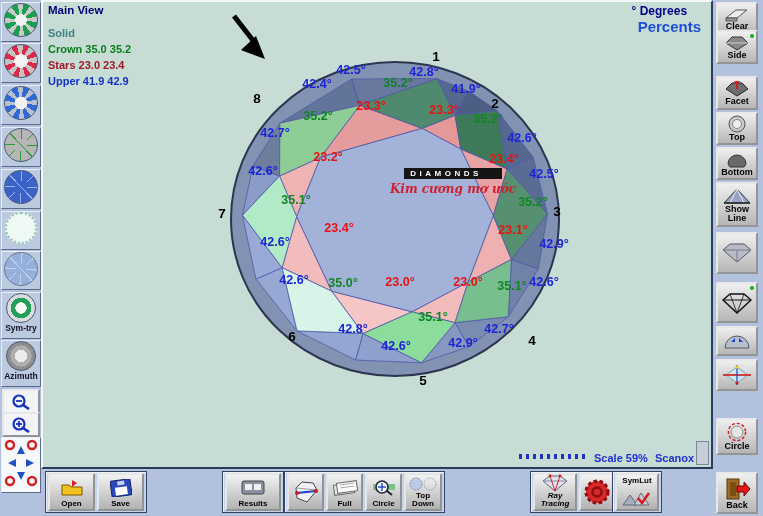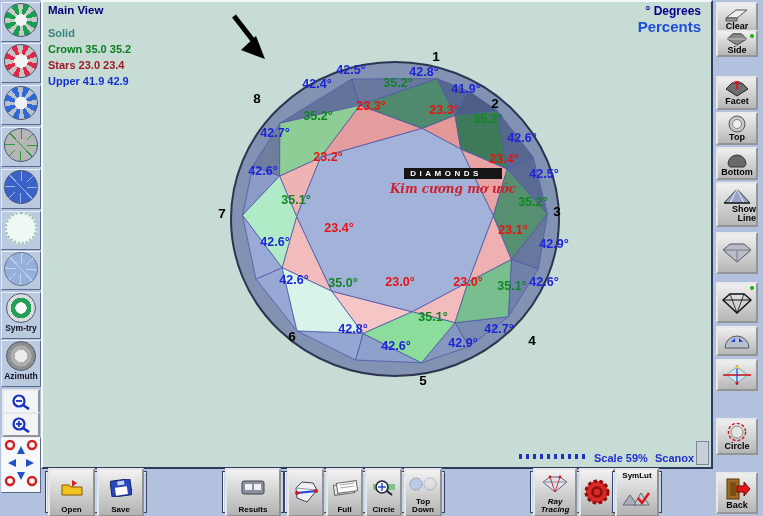--- a/index.html
+++ b/index.html
@@ -25,21 +25,21 @@
   .zbtn{position:absolute;left:2px;width:34px;height:21px;background:#f2f4f8;
         border:2px outset #e8e8e8;display:flex;align-items:center;justify-content:center;cursor:pointer;}
   
   .panel{position:absolute;left:41px;top:0;width:672px;height:469px;background:#c6dcd4;
          border:2px solid;border-color:#f4f8fa #2c3a60 #2c3a60 #f4f8fa;box-sizing:border-box;}
   .ptitle{position:absolute;left:5px;top:2px;font-size:11.5px;font-weight:bold;color:#00007a;}
   .pmode{position:absolute;left:5px;top:25px;font-size:11px;font-weight:bold;color:#3f8080;}
   .lgl{position:absolute;left:5px;font-size:11px;font-weight:bold;}
   .lgl b{font-weight:bold;}
   .units{position:absolute;right:10px;top:2px;text-align:right;line-height:15px;cursor:pointer;}
-  .u1{font-size:12px;font-weight:bold;color:#00008b;}
+  .u1{font-size:12px;font-weight:bold;color:#00008b;text-align:center;}
   .u2{font-size:15px;font-weight:bold;color:#1d4ed8;margin-left:20px;}
   .dsvg{position:absolute;left:0;top:0;}
   
   .logo{position:absolute;left:330px;top:160px;width:160px;text-align:center;pointer-events:none;}
   .l1{font-size:25px;font-weight:bold;color:#e01020;letter-spacing:1px;line-height:24px;font-family:"Liberation Sans",sans-serif;}
   .l2{display:inline-block;background:#151515;color:#fff;font-size:8px;font-weight:bold;
       letter-spacing:3.5px;padding:2px 20px 1px 6px;line-height:8px;}
   .l3{font-size:12px;font-style:italic;font-weight:bold;color:#d02030;margin-top:2px;
       font-family:"DejaVu Serif",serif;}
   
@@ -47,27 +47,27 @@
         background:repeating-linear-gradient(90deg,#2030c0 0 3px,transparent 3px 7px);}
   .sctext{position:absolute;left:551px;bottom:3px;font-size:11px;font-weight:bold;color:#2030d0;}
   .brand{position:absolute;left:612px;bottom:3px;font-size:11px;font-weight:bold;color:#2030d0;}
   .grip{position:absolute;right:2px;bottom:2px;width:11px;height:22px;background:#c8cfd8;
         border:1px solid #7a86a0;}
   
   .rbar{position:absolute;right:0;top:0;width:50px;height:516px;background:#b2c2de;}
   .rbtn{position:absolute;left:3px;width:42px;background:linear-gradient(#efefef,#b6b6b6);
         border:2px outset #e8e8e8;display:flex;flex-direction:column;align-items:center;
         justify-content:center;box-sizing:border-box;cursor:pointer;}
-  .rlab{font-size:9px;font-weight:bold;color:#000;line-height:9px;text-align:right;}
+  .rlab{font-size:9px;font-weight:bold;color:#000;line-height:9px;text-align:center;}
   .gdot{position:absolute;right:2px;top:2px;width:4px;height:4px;background:#12b012;border-radius:50%;}
   
   .tbar{position:absolute;left:41px;top:469px;width:672px;height:47px;background:#b2c2de;}
   .tgrp{position:absolute;top:2px;height:42px;background:#c6d3ee;border:1px solid #36425e;
         box-shadow:inset 1px 1px 0 #eef2fa;display:flex;align-items:center;padding:0 2px;gap:2px;box-sizing:border-box;}
-  .tbtn{height:49px;background:linear-gradient(#f2f2f2,#b2b2b2);border:2px outset #e6e6e6;
+  .tbtn{height:38px;background:linear-gradient(#f2f2f2,#b2b2b2);border:2px outset #e6e6e6;
         display:flex;flex-direction:column;align-items:center;justify-content:flex-end;
         box-sizing:border-box;cursor:pointer;position:relative;}
   .tlab{font-size:8px;font-weight:bold;color:#000;line-height:8px;text-align:center;padding-bottom:1px;}
   .ticon{flex:1;display:flex;align-items:center;justify-content:center;}
 </style>
 </head>
 <body>
 
 <div class="lbar">
   <div class="lit" style="top:2px;height:38px">
@@ -246,21 +246,21 @@
 </div>
 
 <div class="rbar">
   <div class="rbtn" style="top:2px;height:34px">
     <svg width="26" height="15" viewBox="0 0 26 15">
       <polygon points="2,11 12,3 23,3 13,11" fill="#ececec" stroke="#555"></polygon>
       <polygon points="2,11 13,11 13,14 2,14" fill="#9a9a9a" stroke="#555"></polygon>
     </svg>
     <span class="rlab">Clear</span>
   </div>
-  <div class="rbtn" style="top:30px;height:27px">
+  <div class="rbtn" style="top:30px;height:34px">
     <span class="gdot"></span>
     <svg width="26" height="16" viewBox="0 0 26 16">
       <polygon points="2,8 8,2 18,2 24,8 13,15" fill="#8a8a8a" stroke="#333"></polygon>
       <line x1="2" y1="8" x2="24" y2="8" stroke="#cfcfcf"></line>
     </svg>
     <span class="rlab">Side</span>
   </div>
   <div class="rbtn" style="top:76px;height:34px">
     <svg width="26" height="17" viewBox="0 0 26 17">
       <polygon points="2,9 8,3 18,3 24,9 13,16" fill="#6e6e6e" stroke="#222"></polygon>

